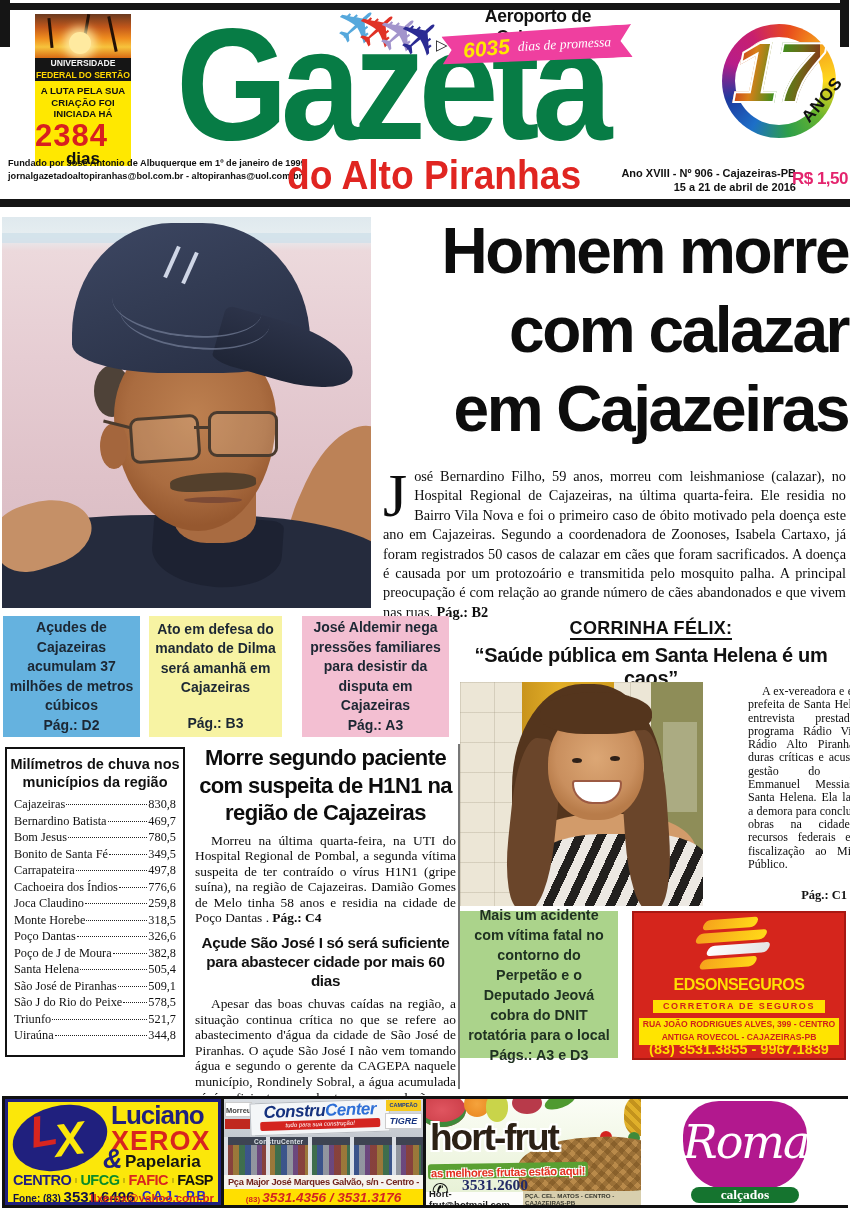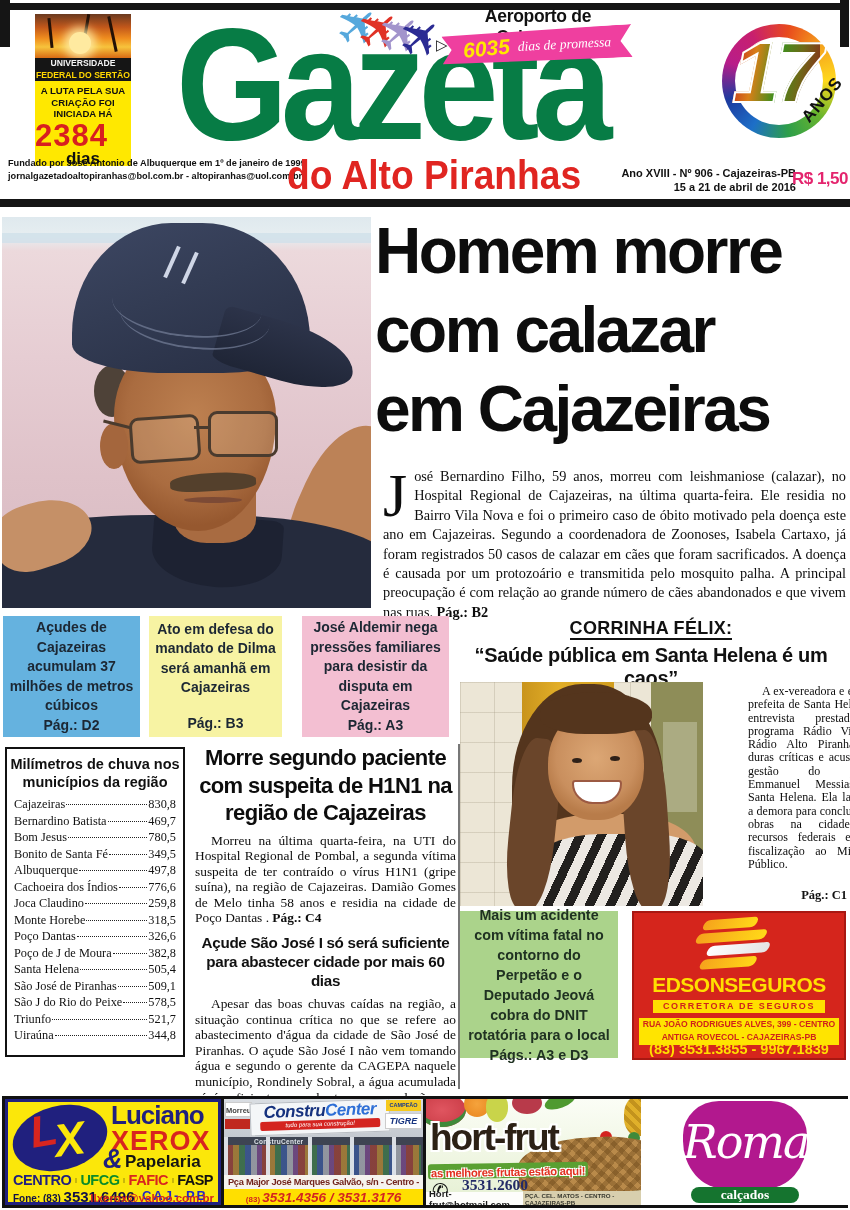--- a/index.html
+++ b/index.html
@@ -85,21 +85,21 @@
   .pm-glasses{position:absolute;left:128px;top:194px;width:160px;height:48px}
   .pm-lens{position:absolute;width:64px;height:40px;border:3px solid #4a3b2e;border-radius:9px;background:rgba(255,240,220,.16)}
   .pm-lens.l{left:0;top:5px;transform:rotate(-4deg)}
   .pm-lens.r{left:78px;top:0}
   .pm-glasses::after{content:'';position:absolute;left:64px;top:15px;width:16px;height:3px;background:#4a3b2e}
   .pm-glasses::before{content:'';position:absolute;left:-27px;top:12px;width:29px;height:3px;background:#4a3b2e;transform:rotate(14deg)}
   .pm-mustache{position:absolute;left:168px;top:256px;width:86px;height:18px;background:#54402c;border-radius:45% 45% 30% 30%;transform:rotate(-3deg)}
   .pm-mouth{position:absolute;left:182px;top:280px;width:58px;height:6px;background:#7c4a35;border-radius:50%}
 
   
-  .headline{position:absolute;left:375px;top:212px;width:473px;text-align:left;
+  .headline{position:absolute;left:375px;top:212px;width:473px;text-align:right;
       font-size:64px;line-height:79px;font-weight:700;letter-spacing:-2.5px;color:#0d0d0d}
   .lead-body{position:absolute;left:383px;top:467px;width:463px;font-family:"Liberation Serif",serif;
       font-size:14.3px;line-height:19.4px;text-align:justify;color:#0d0d0d}
   .dropcap{float:left;font-size:62px;line-height:48px;padding:4px 7px 0 0;font-weight:400}
   .pgref{font-weight:700}
 
   
   .teaser{position:absolute;top:616px;height:121px;display:flex;flex-direction:column;align-items:center;justify-content:center;
       text-align:center;font-weight:700;font-size:14px;line-height:19.5px;color:#1c2733;padding:0 4px;box-sizing:border-box}
   .teaser.t1{left:3px;width:137px;background:#65b2df}
@@ -154,21 +154,21 @@
   .accident{position:absolute;left:460px;top:911px;width:158px;height:147px;background:#abd38b;
       display:flex;flex-direction:column;align-items:center;justify-content:center;text-align:center;
       font-size:14.3px;line-height:20px;font-weight:700;color:#203222;padding:0 5px;box-sizing:border-box}
   .edson{position:absolute;left:632px;top:911px;width:214px;height:149px;background:#d5251c;border:2px solid #a81812;box-sizing:border-box;overflow:hidden}
   .ed-flag{position:absolute;left:50%;top:5px;transform:translateX(-50%) rotate(-4deg);width:84px;height:54px}
   .ed-bar{position:absolute;height:10px;border-radius:6px;transform:skewX(-30deg)}
   .ed-bar.b1{left:8px;top:0;width:54px;background:linear-gradient(90deg,#f6a21c,#ffd918)}
   .ed-bar.b2{left:0;top:13px;width:70px;background:linear-gradient(90deg,#f6a21c,#ffd918)}
   .ed-bar.b3{left:10px;top:26px;width:62px;background:linear-gradient(90deg,#fff,#e4e4e4)}
   .ed-bar.b4{left:2px;top:39px;width:56px;background:linear-gradient(90deg,#f6a21c,#ffd918)}
-  .ed-brand{position:absolute;left:0;top:60px;width:100%;text-align:center;font-size:21px;color:#ffdf00;letter-spacing:-0.5px;line-height:24px}
+  .ed-brand{position:absolute;left:0;top:60px;width:100%;text-align:center;font-size:16px;color:#ffdf00;letter-spacing:-0.5px;line-height:24px}
   .ed-brand .w1{font-weight:700}.ed-brand .w2{font-weight:800}
   .ed-chip{position:absolute;left:50%;top:87px;transform:translateX(-50%);width:172px;height:13px;background:#ffdf00;
       color:#cf231b;font-size:9px;font-weight:800;letter-spacing:1.6px;text-align:center;line-height:13.5px}
   .ed-band{position:absolute;left:5px;right:5px;top:105px;height:27px;background:#ffe400;color:#cf231b;
       font-weight:800;font-size:8.6px;line-height:13px;text-align:center}
   .ed-phone{position:absolute;left:0;bottom:1px;width:100%;text-align:center;color:#ffdf00;font-size:14.5px;font-weight:800}
 
   
   .ads-frame{position:absolute;left:2px;top:1096px;width:846px;height:112px;border:3px solid #111;box-sizing:border-box;background:#111}
   .ad{position:absolute;top:0;height:106px;overflow:hidden}
@@ -391,21 +391,21 @@
           <span>Bom Jesus</span>
           <span class="rlead"></span>
           <span>780,5</span>
         </div>
         <div class="rrow">
           <span>Bonito de Santa Fé</span>
           <span class="rlead"></span>
           <span>349,5</span>
         </div>
         <div class="rrow">
-          <span>Albuquerque</span>
+          <span>Carrapateira</span>
           <span class="rlead"></span>
           <span>497,8</span>
         </div>
         <div class="rrow">
           <span>Cachoeira dos Índios</span>
           <span class="rlead"></span>
           <span>776,6</span>
         </div>
         <div class="rrow">
           <span>Joca Claudino</span>

